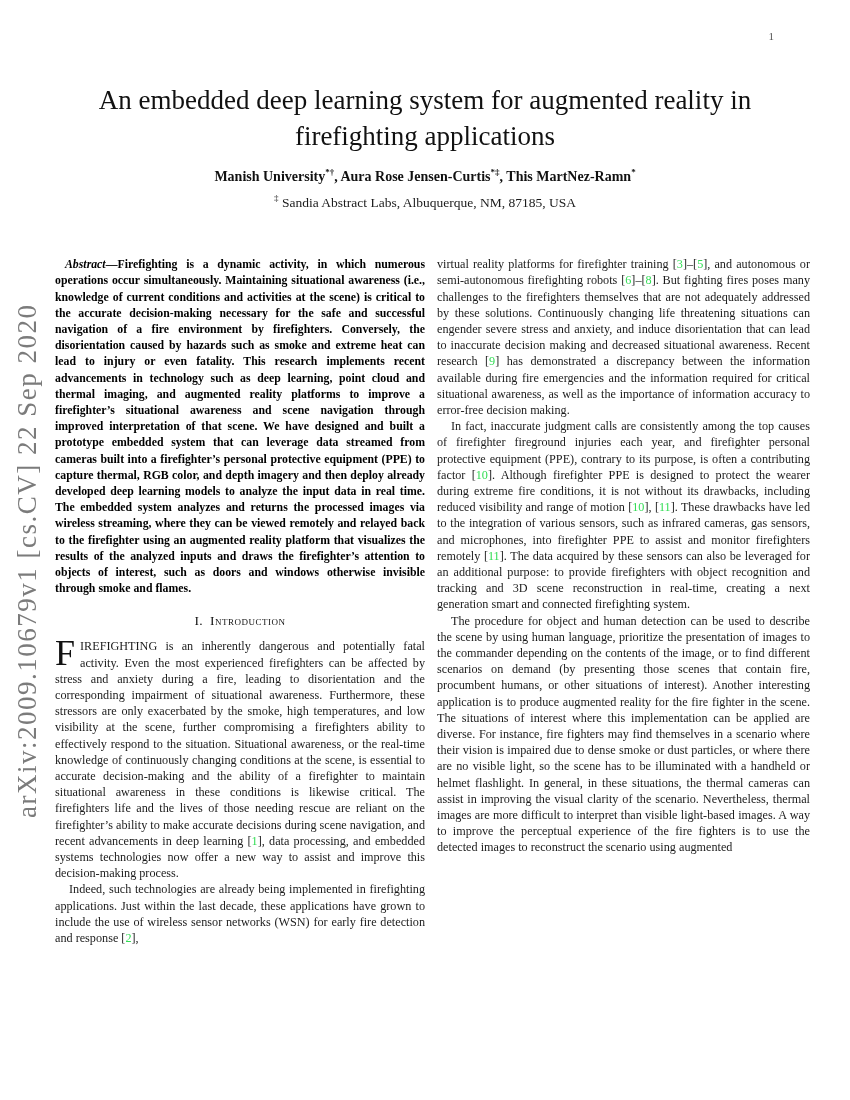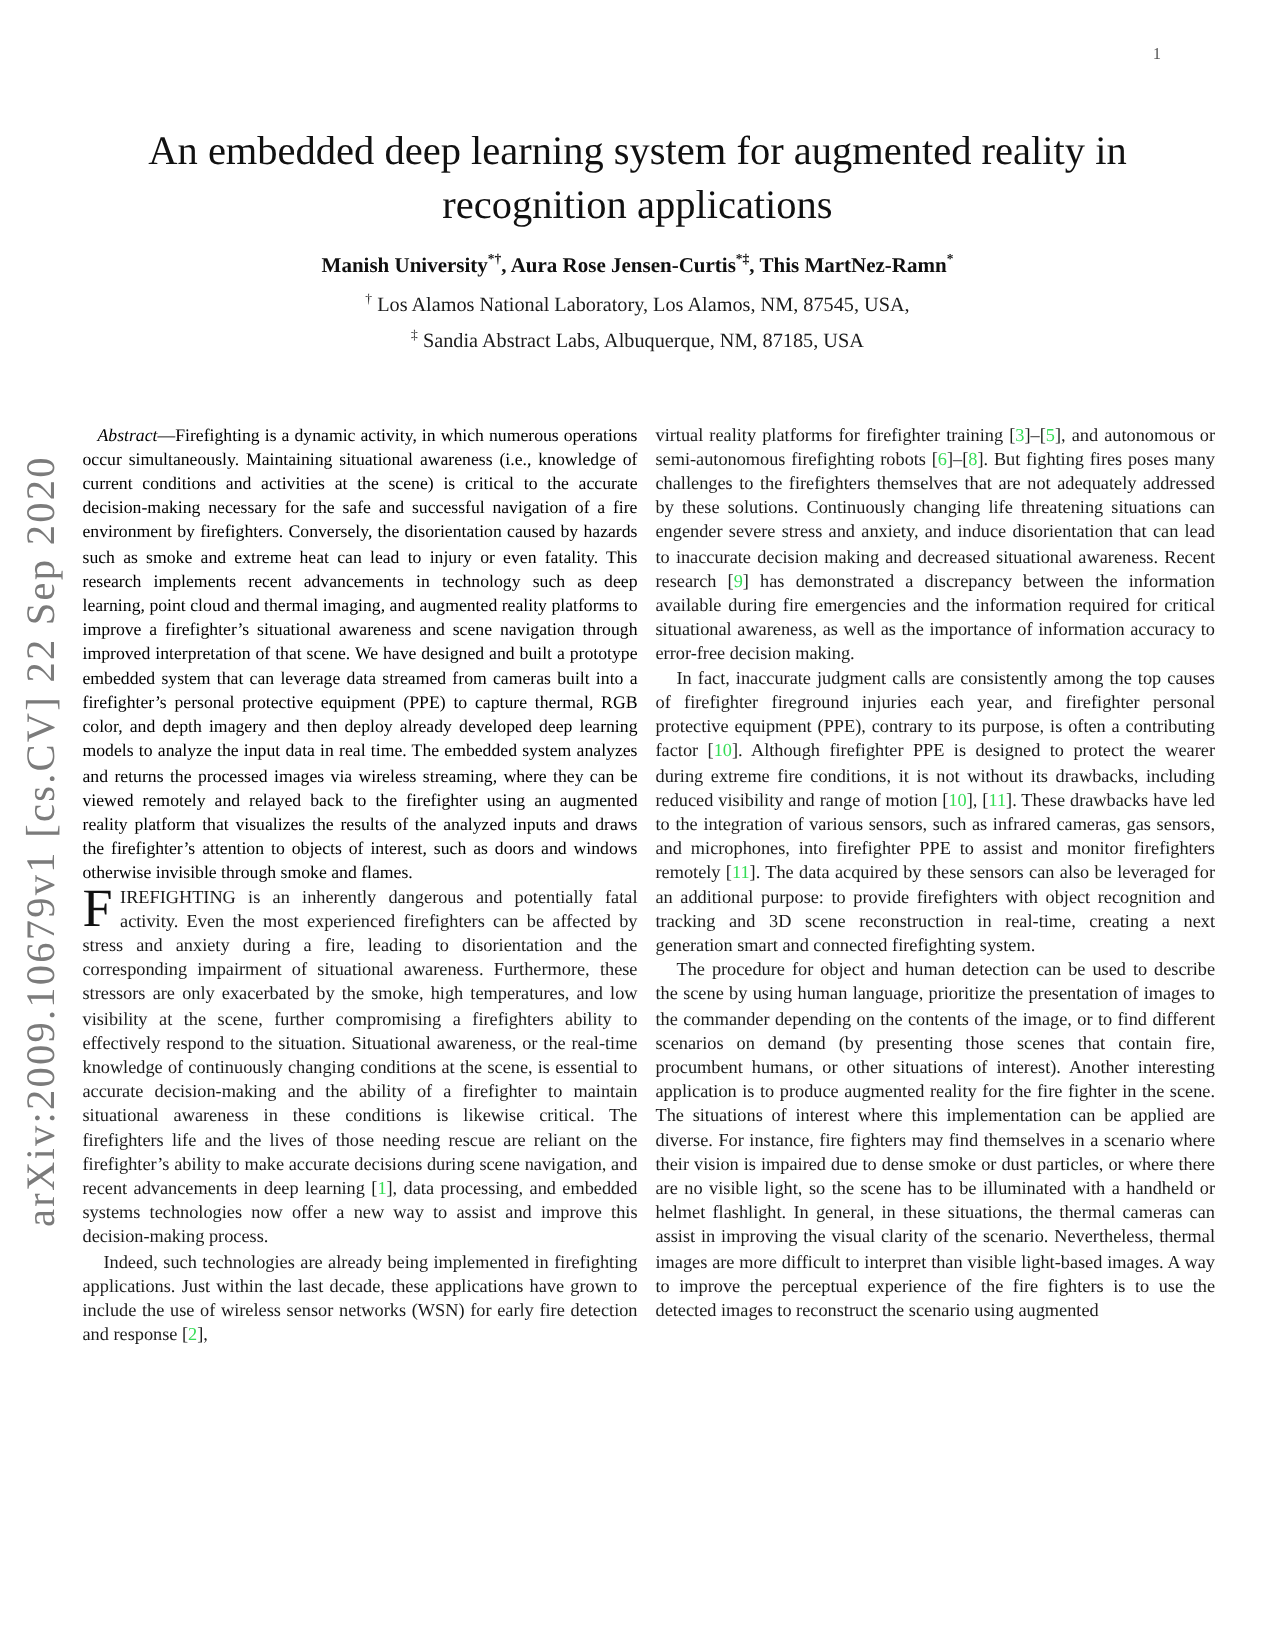--- a/index.html
+++ b/index.html
@@ -71,21 +71,21 @@
   .columns p {
     margin: 0;
     font-size: 12.2px;
     line-height: 16.2px;
     hyphens: auto;
     -webkit-hyphens: auto;
   }
   p.indent { text-indent: 14px; }
 
   .abstract, .index-terms {
-    font-weight: normal;
+    font-weight: bold;
     font-size: 11.8px !important;
     line-height: 16.2px !important;
     color: #000000;
     text-indent: 10px;
   }
   .abstract .lead, .index-terms .lead { font-style: italic; }
   .index-terms { margin-top: 15px !important; }
 
   .section-heading {
     margin: 17px 0 9px 0;
@@ -112,38 +112,38 @@
 </head>
 <body>
 
 <div class="page">
 
   <div class="page-number">1</div>
 
   <div class="arxiv-stamp">arXiv:2009.10679v1  [cs.CV]  22 Sep 2020</div>
 
   <div class="header">
-    <h1 class="title">An embedded deep learning system for augmented reality in recognition applications</h1>
+    <h1 class="title">An embedded deep learning system for augmented reality in firefighting applications</h1>
 
     <div class="authors">
       <span><span>Manish University</span><sup>*†</sup><span>, </span></span><span><span>Aura Rose Jensen-Curtis</span><sup>*‡</sup><span>, </span></span><span><span>This MartNez-Ramn</span><sup>*</sup></span>
     </div>
 
     <div class="affiliations">
-      <div><sup>†</sup><span> Los Alamos National Laboratory, Los Alamos, NM, 87545, USA,</span></div>
       <div><sup>‡</sup><span> Sandia Abstract Labs, Albuquerque, NM, 87185, USA</span></div>
     </div>
   </div>
 
   <div class="columns">
 
     <div class="col-left">
       <p class="abstract"><span class="lead">Abstract</span><span>—Firefighting is a dynamic activity, in which numerous operations occur simultaneously. Maintaining situational awareness (i.e., knowledge of current conditions and activities at the scene) is critical to the accurate decision-making necessary for the safe and successful navigation of a fire environment by firefighters. Conversely, the disorientation caused by hazards such as smoke and extreme heat can lead to injury or even fatality. This research implements recent advancements in technology such as deep learning, point cloud and thermal imaging, and augmented reality platforms to improve a firefighter’s situational awareness and scene navigation through improved interpretation of that scene. We have designed and built a prototype embedded system that can leverage data streamed from cameras built into a firefighter’s personal protective equipment (PPE) to capture thermal, RGB color, and depth imagery and then deploy already developed deep learning models to analyze the input data in real time. The embedded system analyzes and returns the processed images via wireless streaming, where they can be viewed remotely and relayed back to the firefighter using an augmented reality platform that visualizes the results of the analyzed inputs and draws the firefighter’s attention to objects of interest, such as doors and windows otherwise invisible through smoke and flames.</span></p>
 
 
+      <h2 class="section-heading">I. Introduction</h2>
 
       <p><span class="dropcap">F</span>IREFIGHTING is an inherently dangerous and potentially fatal activity. Even the most experienced firefighters can be affected by stress and anxiety during a fire, leading to disorientation and the corresponding impairment of situational awareness. Furthermore, these stressors are only exacerbated by the smoke, high temperatures, and low visibility at the scene, further compromising a firefighters ability to effectively respond to the situation. Situational awareness, or the real-time knowledge of continuously changing conditions at the scene, is essential to accurate decision-making and the ability of a firefighter to maintain situational awareness in these conditions is likewise critical. The firefighters life and the lives of those needing rescue are reliant on the firefighter’s ability to make accurate decisions during scene navigation, and recent advancements in deep learning [<span class="cite">1</span>], data processing, and embedded systems technologies now offer a new way to assist and improve this decision-making process.</p>
       <p class="indent">Indeed, such technologies are already being implemented in firefighting applications. Just within the last decade, these applications have grown to include the use of wireless sensor networks (WSN) for early fire detection and response [<span class="cite">2</span>],</p>
     </div>
 
     <div class="col-right">
       <p>virtual reality platforms for firefighter training [<span class="cite">3</span>]–[<span class="cite">5</span>], and autonomous or semi-autonomous firefighting robots [<span class="cite">6</span>]–[<span class="cite">8</span>]. But fighting fires poses many challenges to the firefighters themselves that are not adequately addressed by these solutions. Continuously changing life threatening situations can engender severe stress and anxiety, and induce disorientation that can lead to inaccurate decision making and decreased situational awareness. Recent research [<span class="cite">9</span>] has demonstrated a discrepancy between the information available during fire emergencies and the information required for critical situational awareness, as well as the importance of information accuracy to error-free decision making.</p>
       <p class="indent">In fact, inaccurate judgment calls are consistently among the top causes of firefighter fireground injuries each year, and firefighter personal protective equipment (PPE), contrary to its purpose, is often a contributing factor [<span class="cite">10</span>]. Although firefighter PPE is designed to protect the wearer during extreme fire conditions, it is not without its drawbacks, including reduced visibility and range of motion [<span class="cite">10</span>], [<span class="cite">11</span>]. These drawbacks have led to the integration of various sensors, such as infrared cameras, gas sensors, and microphones, into firefighter PPE to assist and monitor firefighters remotely [<span class="cite">11</span>]. The data acquired by these sensors can also be leveraged for an additional purpose: to provide firefighters with object recognition and tracking and 3D scene reconstruction in real-time, creating a next generation smart and connected firefighting system.</p>
       <p class="indent">The procedure for object and human detection can be used to describe the scene by using human language, prioritize the presentation of images to the commander depending on the contents of the image, or to find different scenarios on demand (by presenting those scenes that contain fire, procumbent humans, or other situations of interest). Another interesting application is to produce augmented reality for the fire fighter in the scene. The situations of interest where this implementation can be applied are diverse. For instance, fire fighters may find themselves in a scenario where their vision is impaired due to dense smoke or dust particles, or where there are no visible light, so the scene has to be illuminated with a handheld or helmet flashlight. In general, in these situations, the thermal cameras can assist in improving the visual clarity of the scenario. Nevertheless, thermal images are more difficult to interpret than visible light-based images. A way to improve the perceptual experience of the fire fighters is to use the detected images to reconstruct the scenario using augmented</p>
     </div>

